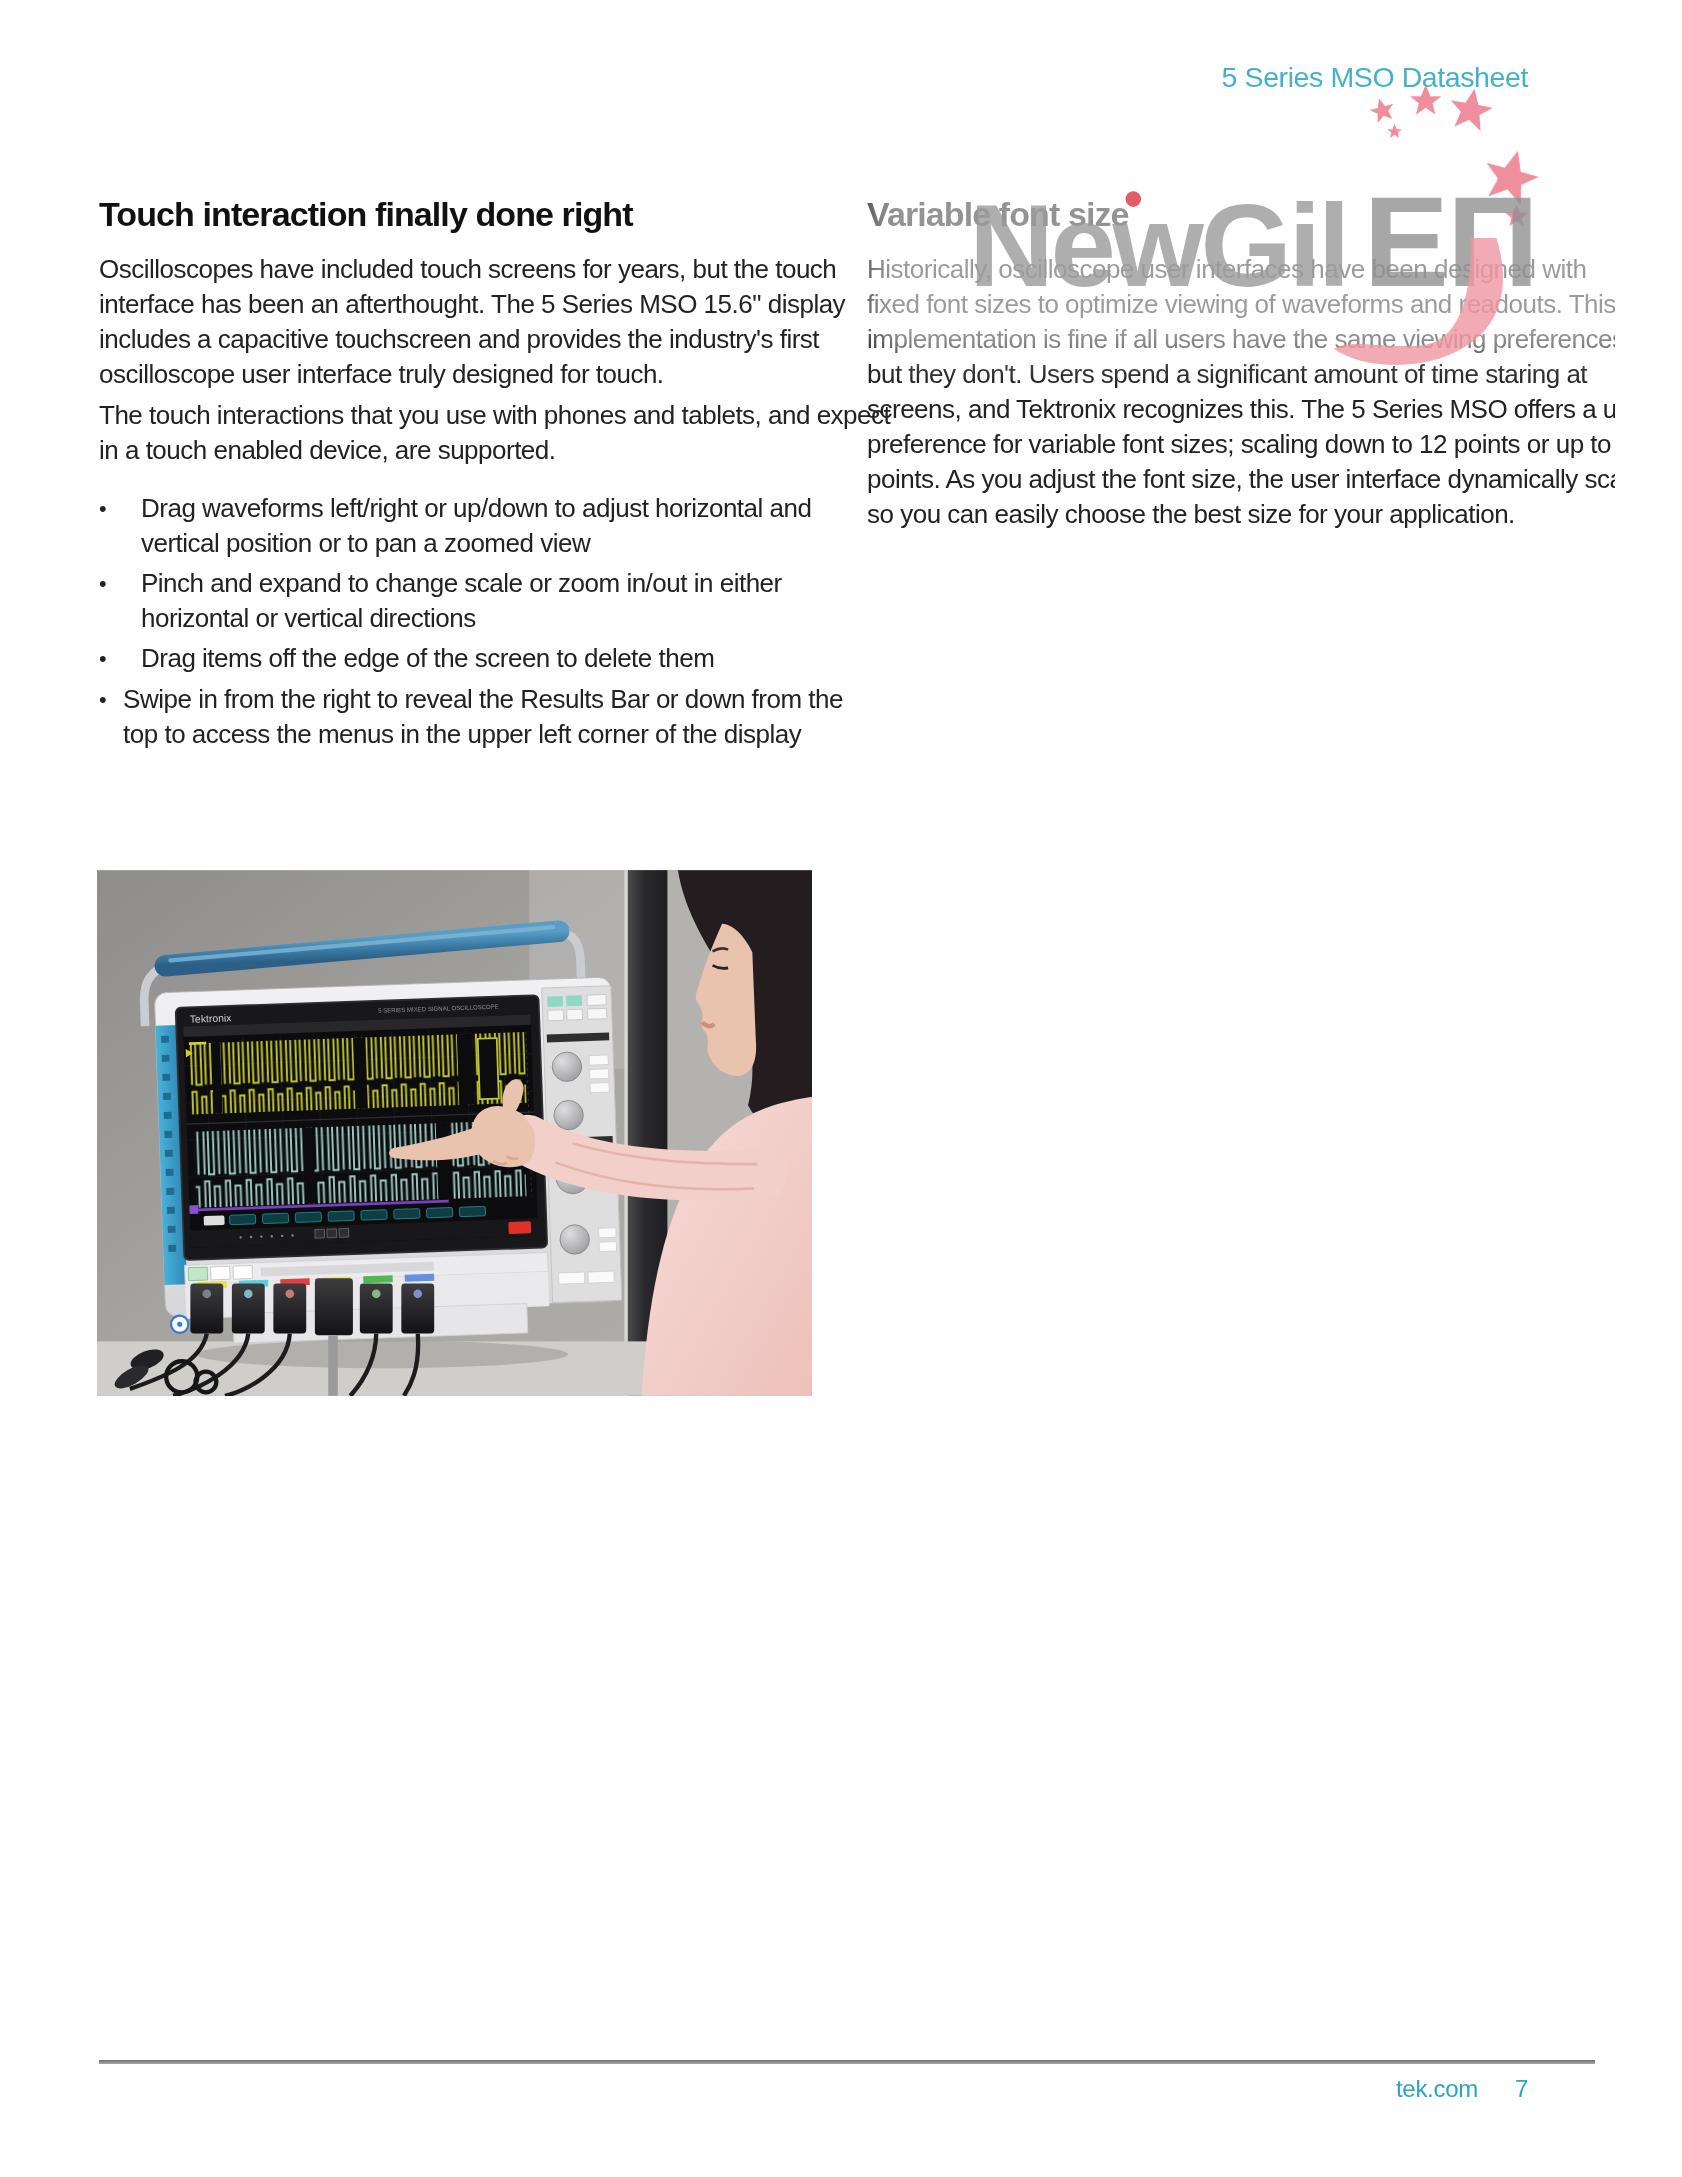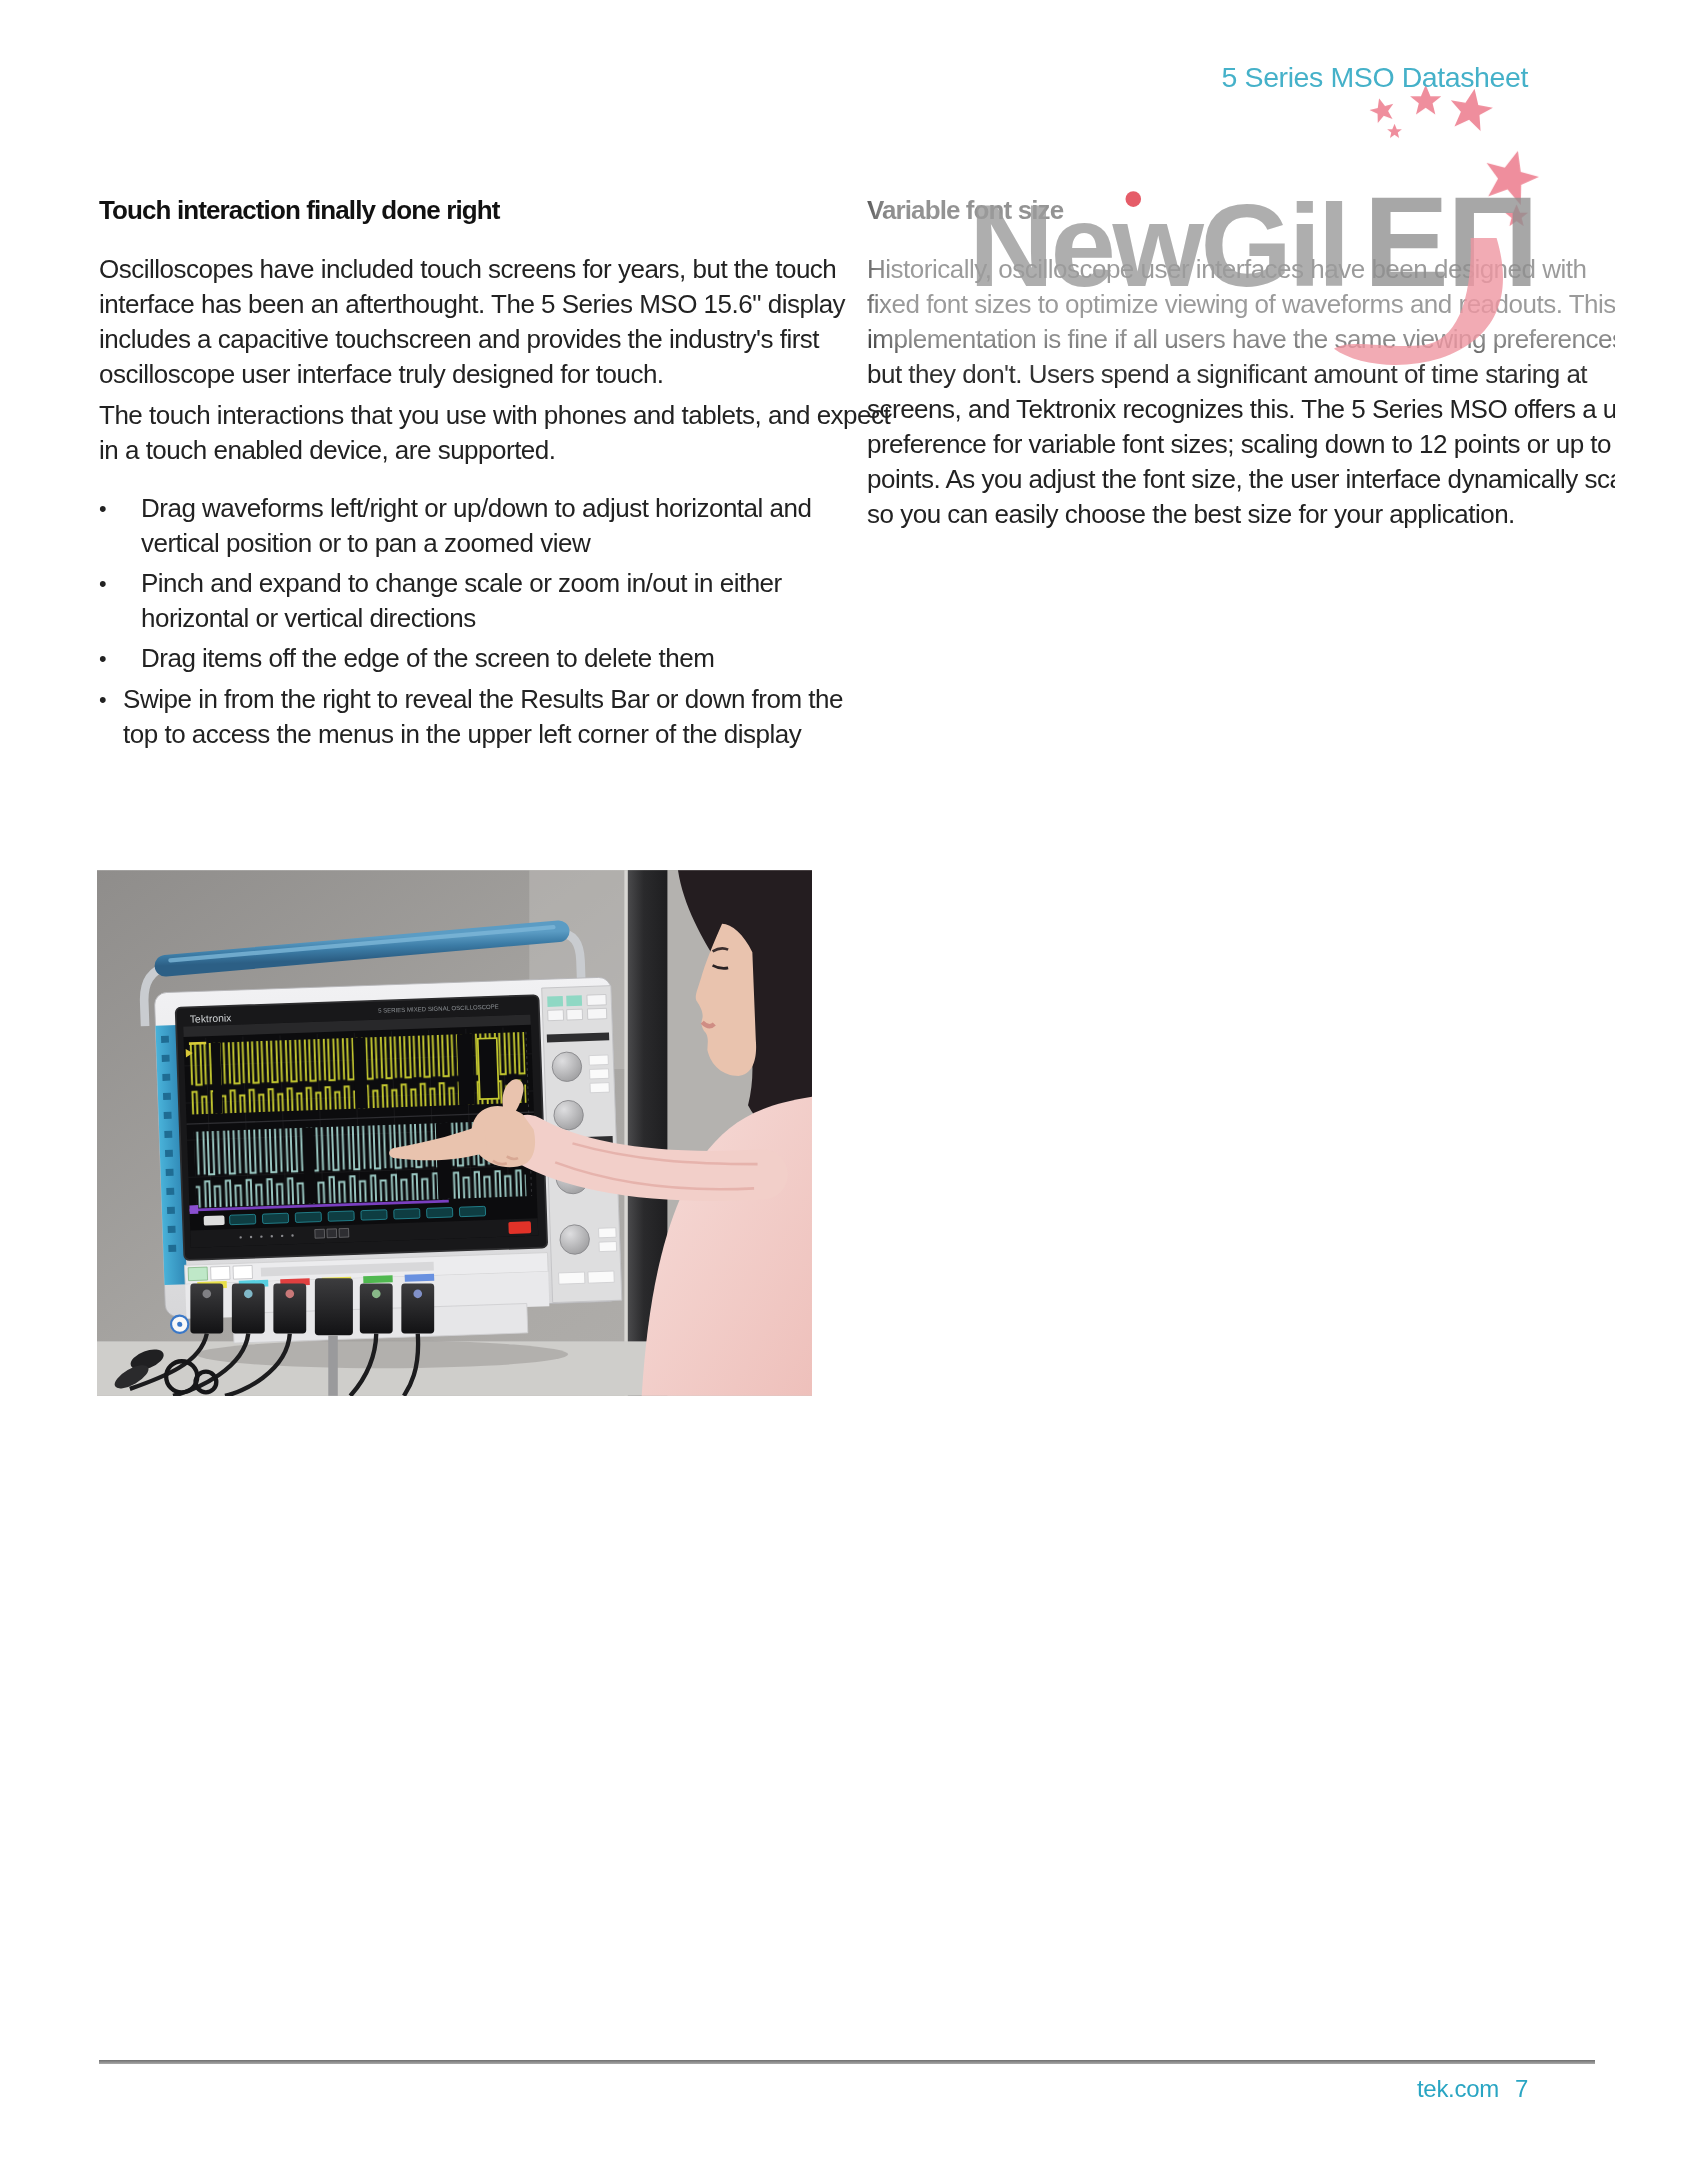--- a/index.html
+++ b/index.html
@@ -6,21 +6,21 @@
   *{box-sizing:border-box;}
   .page{
     position:relative;width:1615px;height:2177px;background:#ffffff;
     font-family:"Liberation Sans", sans-serif;color:#262626;overflow:hidden;
   }
   .abs{position:absolute;}
   .hdr{
     top:61px;right:87px;font-size:28.5px;letter-spacing:-0.4px;color:#45b1c9;z-index:5;
   }
   h1.sec{
-    margin:0;font-size:26px;font-weight:700;letter-spacing:-0.9px;color:#111;line-height:1;
+    margin:0;font-size:34px;font-weight:700;letter-spacing:-0.9px;color:#111;line-height:1;
   }
   .body-text{
     font-size:26px;letter-spacing:-0.5px;line-height:35px;white-space:pre;color:#222;
   }
   .col-left{left:99px;width:726px;}
   .col-right-x{left:867px;width:744px;}
   .bullets{left:99px;top:491px;width:744px;}
   .bullet-row{display:flex;margin-bottom:5.2px;}
   .bullet-mark{width:42px;font-size:21.6px;line-height:35px;color:#222;}
   .bullet-text{flex:1;}
@@ -33,21 +33,21 @@
     border-radius:43px;filter:blur(15.6px);z-index:2;pointer-events:none;
   }
   .rc-heading{z-index:1;}
   .wm{left:943px;top:78px;z-index:3;pointer-events:none;}
   .fig{left:97px;top:870px;width:715px;height:526px;z-index:1;}
   .rule{
     left:99px;top:2060px;width:1496px;height:4.3px;
     background:linear-gradient(#6f6f6f,#a9a9a9);
   }
   .ftr{
-    top:2075px;right:87px;display:flex;gap:16px;align-items:baseline;
+    top:2075px;right:87px;display:flex;gap:37px;align-items:baseline;
     font-size:24px;letter-spacing:-0.3px;color:#29a5c3;
   }
 </style>
 </head>
 <body>
 
 <div class="page">
 
   <div class="abs hdr">5 Series MSO Datasheet</div>
 

